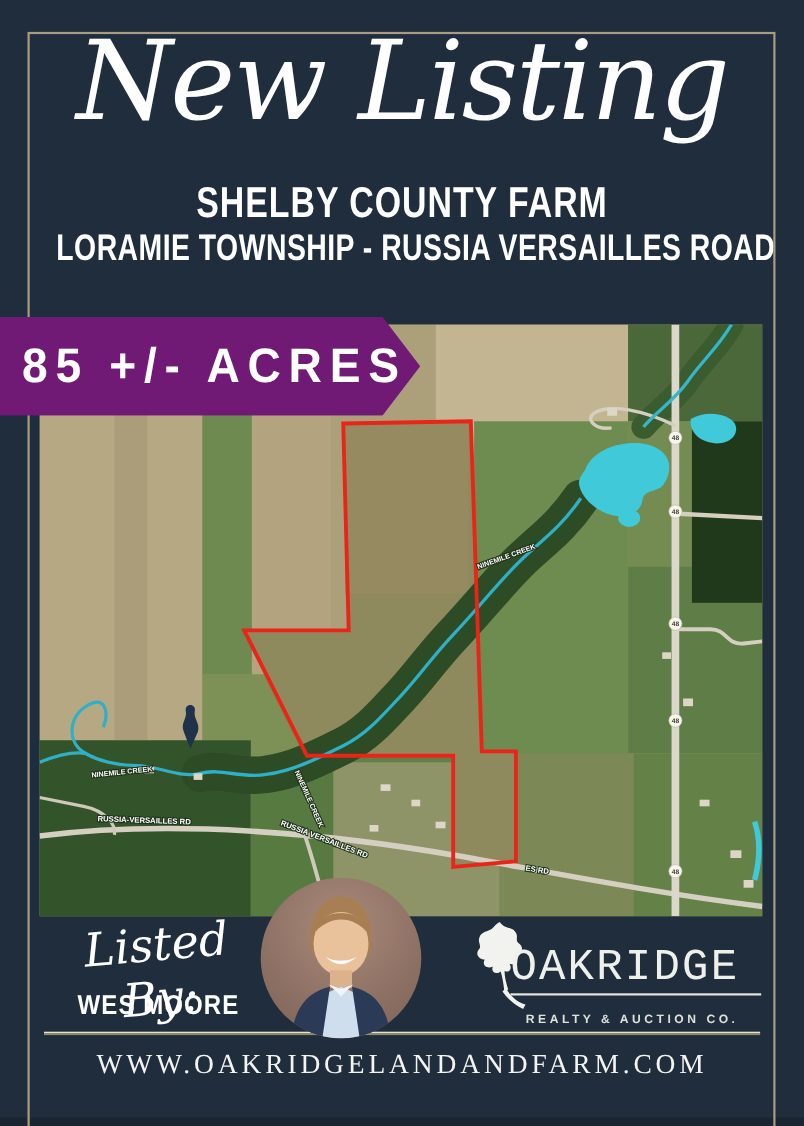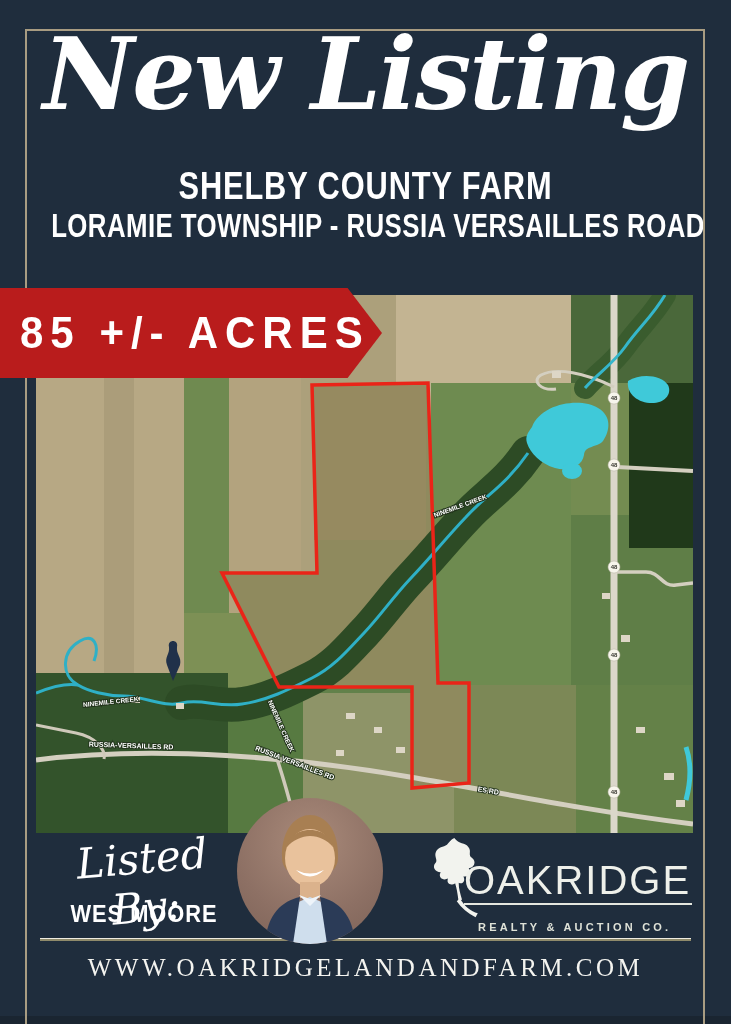--- a/index.html
+++ b/index.html
@@ -7,36 +7,36 @@
     position:relative;width:731px;height:1024px;overflow:hidden;
     background:#1f2d3d;color:#fff;
     font-family:"Liberation Sans",sans-serif;
   }
   .frame{
     position:absolute;left:25px;top:29px;width:680px;height:1010px;
     box-sizing:border-box;border:2px solid #a89c82;pointer-events:none;z-index:4;
   }
   .script-title{
     position:absolute;top:14px;left:0;right:0;text-align:center;
-    font-family:"DejaVu Serif",serif;font-style:italic;font-weight:700;
+    font-family:"DejaVu Serif",serif;font-style:italic;font-weight:400;
     font-size:100px;letter-spacing:-2px;line-height:1.2;z-index:3;
   }
   .heading{
     position:absolute;top:163px;left:0;right:0;text-align:center;
     font-size:35px;font-weight:bold;letter-spacing:1px;
     transform:scale(0.88,1.12);transform-origin:center top;z-index:3;
   }
   .subheading{
     position:absolute;top:207px;left:0;right:0;text-align:center;
     font-size:30px;font-weight:bold;letter-spacing:0.5px;
     transform:scale(0.86,1.12);transform-origin:center top;z-index:3;white-space:nowrap;
   }
   .banner{
     position:absolute;left:0;top:288px;width:382px;height:90px;
-    background:#b91c1c;z-index:5;display:flex;align-items:center;
+    background:#701a75;z-index:5;display:flex;align-items:center;
     clip-path:polygon(0 0,91% 0,100% 50%,91% 100%,0 100%);
     padding-left:0;
   }
   .banner-text{
     font-size:42px;font-weight:bold;letter-spacing:7px;
     padding-left:20px;transform:scaleY(1.05);white-space:nowrap;
   }
   .map{
     position:absolute;left:36px;top:295px;width:657px;height:538px;z-index:2;
     background:#8e9468;
@@ -57,21 +57,21 @@
   }
   .agent-name{
     position:absolute;left:44px;top:899px;width:200px;text-align:center;
     font-size:23px;font-weight:bold;letter-spacing:1px;z-index:6;
     transform:scale(0.95,1.08);transform-origin:center top;
   }
   .logo{position:absolute;left:424px;top:836px;width:280px;height:95px;z-index:6;}
   .logo-leaf{position:absolute;left:0;top:0;width:70px;height:84px;transform:rotate(-8deg);}
   .logo-name{
     position:absolute;left:40px;top:22px;
-    font-family:Liberation Sans, sans-serif;font-size:40px;letter-spacing:2px;
+    font-family:Liberation Mono, monospace;font-size:40px;letter-spacing:2px;
     color:#eef0ea;white-space:nowrap;
   }
   .logo-rule{position:absolute;left:40px;top:67px;width:228px;height:2px;background:#e5e7df;}
   .logo-tagline{
     position:absolute;left:54px;top:73px;font-size:11px;font-weight:bold;
     letter-spacing:3.2px;color:#dfe2d8;white-space:nowrap;margin-top:12px;
   }
   .divider{
     position:absolute;left:40px;top:938px;width:651px;height:2px;
     background:#8f8a6b;border-top:1px solid #efece0;z-index:3;

